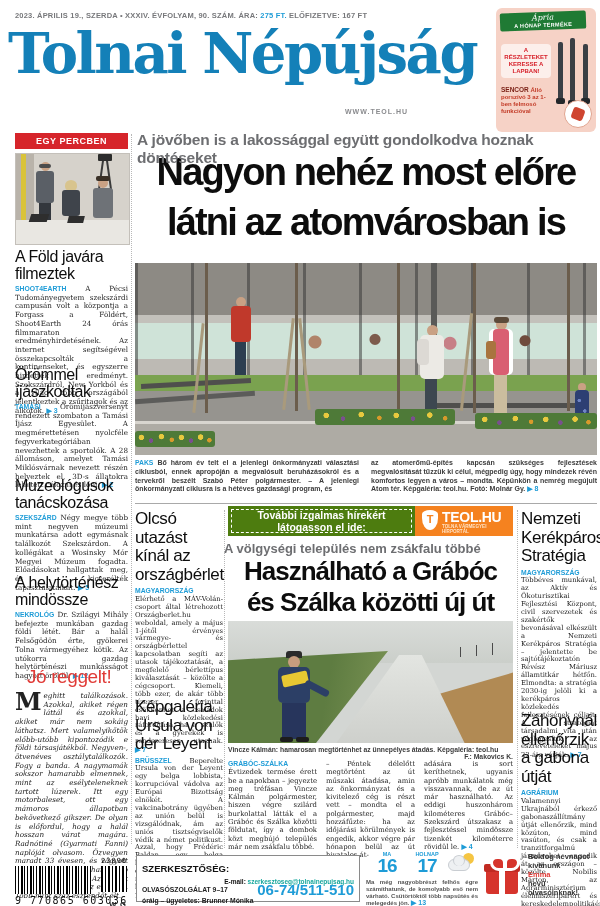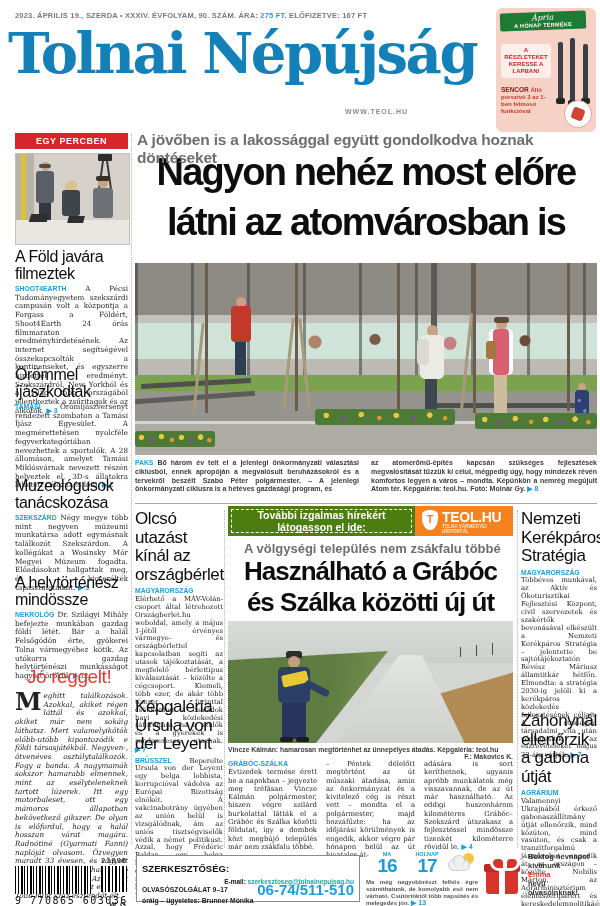--- a/index.html
+++ b/index.html
@@ -65,21 +65,21 @@
   .tblue{position:absolute;left:0;top:0;width:187px;height:30px;background:#4d7c0f;}
   .tblue .in{position:absolute;inset:3px;border:1px dashed #fff;color:#fff;font-weight:bold;font-size:10.5px;
              line-height:11.5px;text-align:center;padding-top:0px;}
   .torange{position:absolute;left:187px;top:0;width:98px;height:30px;background:#f5821f;color:#fff;}
   .shield{position:absolute;left:7px;top:4px;width:16px;height:20px;background:#fff;
           border-radius:8px 8px 50% 50%/4px 4px 60% 60%;}
   .shield:after{content:"T";position:absolute;left:0;width:16px;text-align:center;top:3px;color:#f5821f;font-weight:bold;font-size:11px;}
   .tlogo{position:absolute;left:27px;top:3px;font-size:14px;font-weight:bold;letter-spacing:-.3px;}
   .tsub{position:absolute;left:27px;top:18px;font-size:4.6px;font-weight:bold;color:#ffe2c4;line-height:5px;}
   
-  .msub{left:244px;top:541px;width:285px;font-size:13px;font-weight:bold;color:#6d6e71;}
+  .msub{left:224px;top:541px;width:285px;font-size:13px;font-weight:bold;color:#6d6e71;}
   .mhead{left:228px;top:556px;width:285px;text-align:center;font-size:26px;line-height:31px;font-weight:bold;
          color:#0d0d0d;letter-spacing:-1px;}
   .mphoto{left:228px;top:621px;width:285px;height:122px;background:#d3d6d3;overflow:hidden;}
   .mcap{left:228px;top:746px;width:285px;font-size:6.8px;font-weight:bold;color:#3c3c3c;}
   .mcol{position:absolute;top:760px;width:89px;}
   .mcol p{margin:0;font-family:"DejaVu Serif",serif;font-size:6.9px;line-height:8.3px;text-align:justify;color:#222;}
   
   .szerk{left:136px;top:855px;width:224px;height:47px;border:1.5px solid #8a8a8a;background:#fff;padding:2px 5px;box-sizing:border-box;}
   .szerk .t1{font-size:9.5px;font-weight:bold;display:inline-block;}
   .szerk .em{font-size:6.5px;font-weight:bold;float:right;margin-top:2px;}

